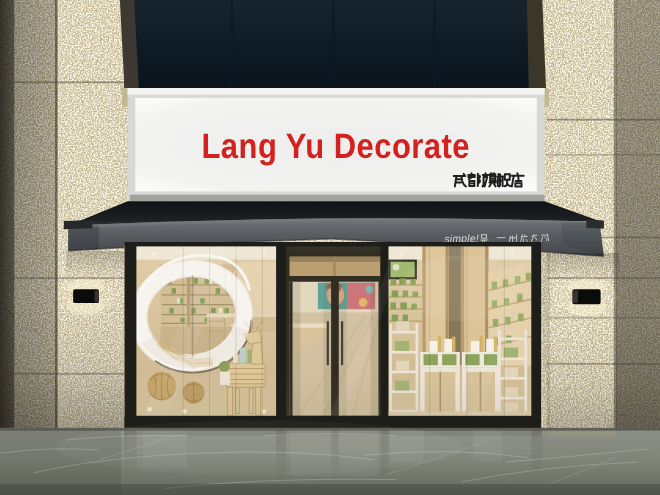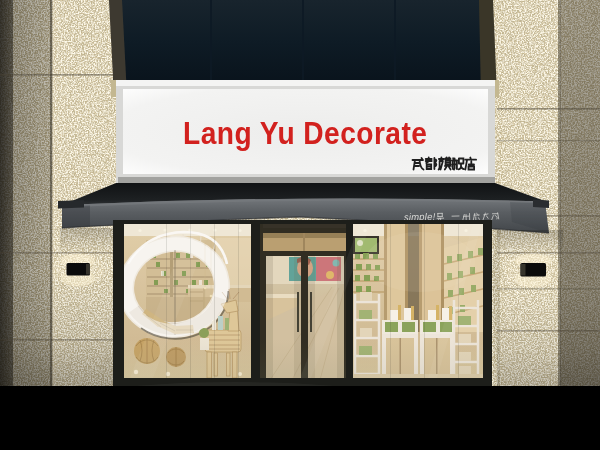--- a/index.html
+++ b/index.html
@@ -1,16 +1,16 @@
 <!DOCTYPE html>
 <html><head>
 <meta charset="utf-8">
 <style>
   html,body{margin:0;padding:0;background:#000;}
-  #stage{width:600px;height:386px;position:relative;overflow:hidden;}
+  #stage{width:600px;height:450px;position:relative;overflow:hidden;}
   svg{display:block;}
   text{font-family:"Liberation Sans",sans-serif;}
 </style>
 </head>
 <body>
 <div id="stage">
 <svg width="600" height="450" viewBox="0 0 600 450">
 <defs>
   <filter id="speckle" x="0%" y="0%" width="100%" height="100%">
     <feTurbulence type="fractalNoise" baseFrequency="0.7 0.75" numOctaves="3" seed="13" result="n"></feTurbulence>

